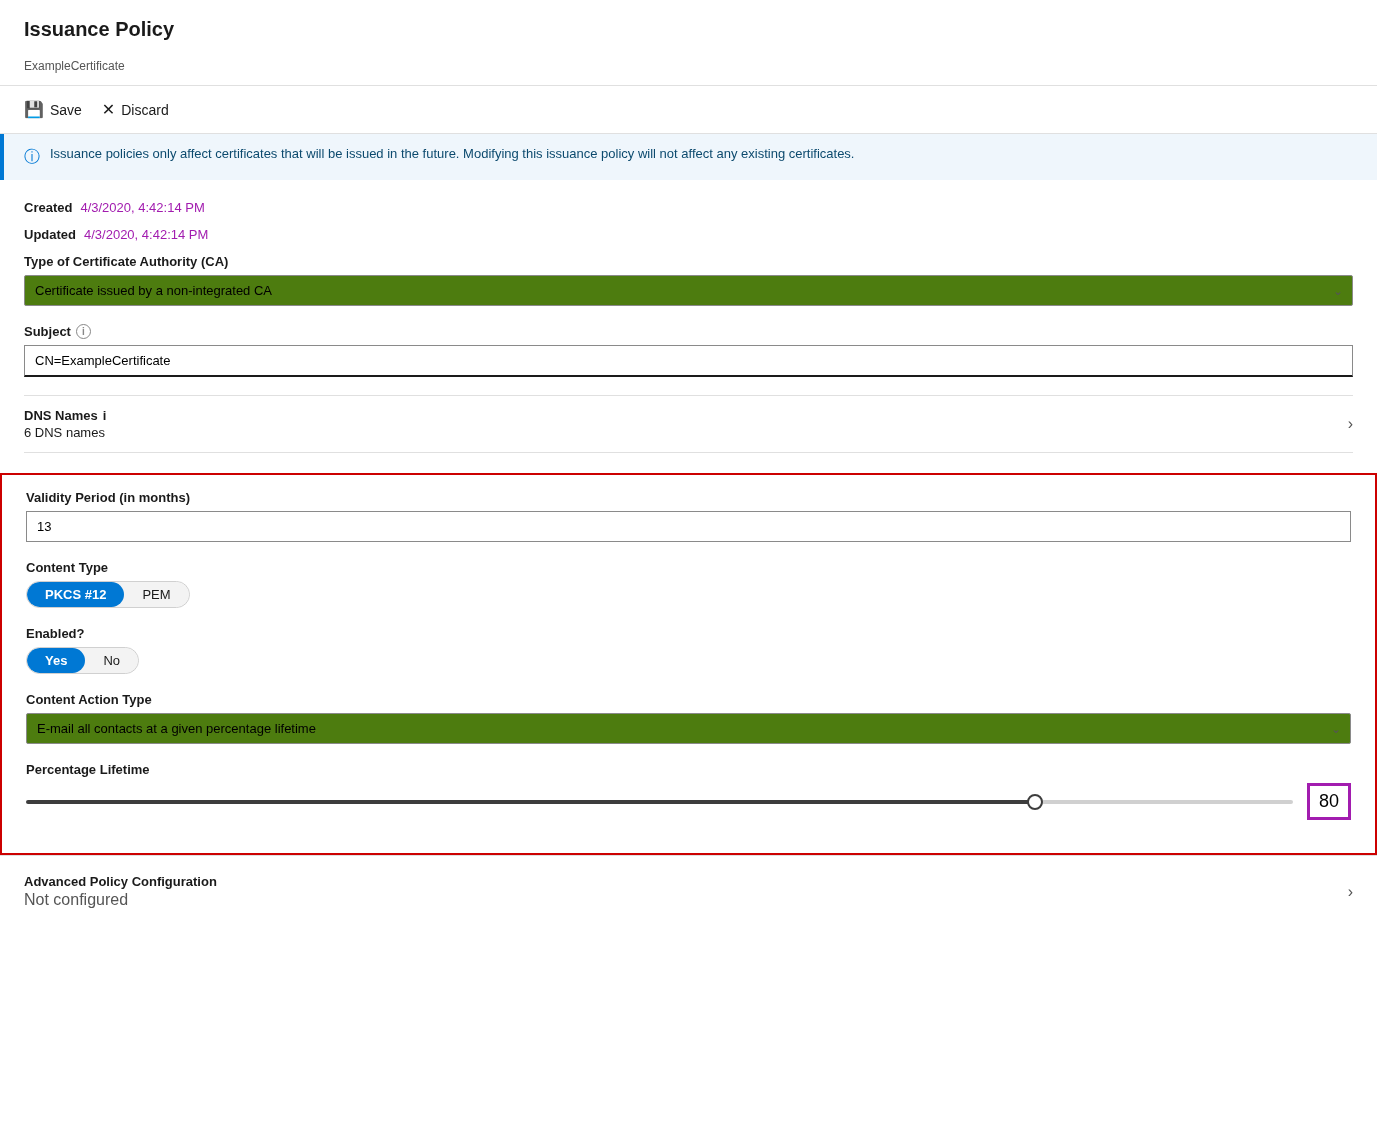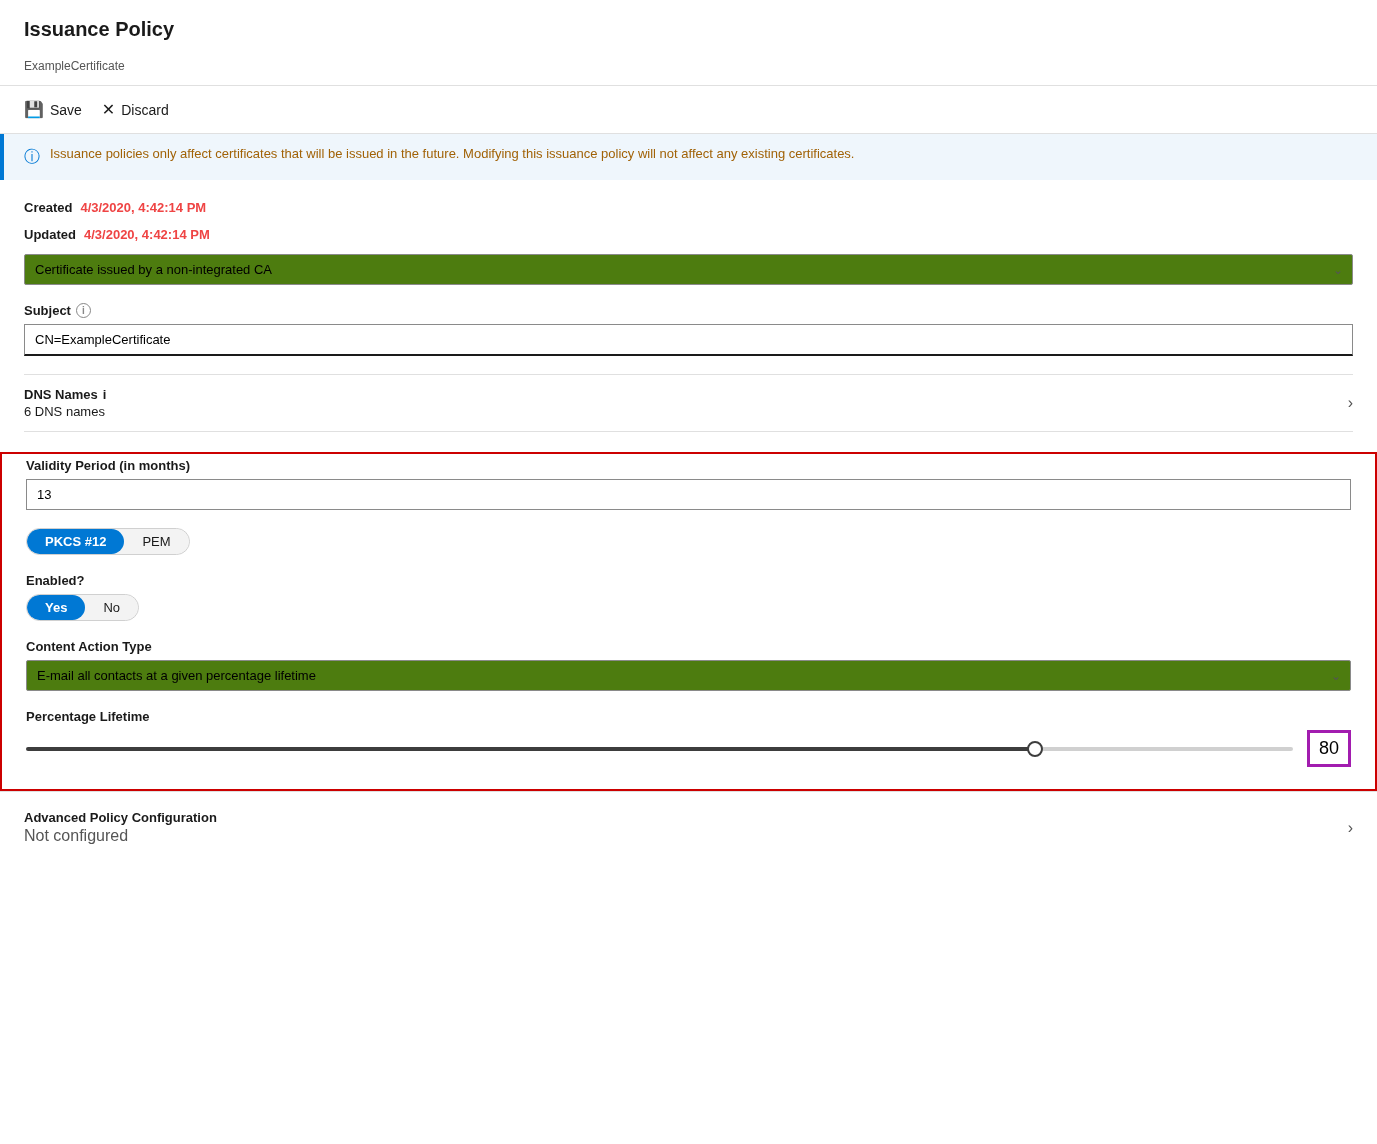--- a/index.html
+++ b/index.html
@@ -59,40 +59,39 @@
       margin: 0;
     }
     .info-icon {
       color: #0078d4;
       font-size: 16px;
       margin-top: 1px;
       flex-shrink: 0;
     }
     .info-text {
       font-size: 13px;
-      color: #a16207;
+      color: #0c4a6e;
     }
 
     .form-area {
       padding: 20px 24px;
     }
 
     .meta-row {
       display: flex;
       gap: 8px;
       margin-bottom: 12px;
       font-size: 13px;
     }
     .meta-label {
       font-weight: 600;
       color: #1a1a1a;
     }
     .meta-value {
-      color: #ef4444;
-      font-weight: bold;
+      color: #a21caf;
     }
 
     .field-group {
       margin-bottom: 18px;
     }
     .field-label {
       font-weight: 600;
       font-size: 13px;
       margin-bottom: 6px;
       display: flex;
@@ -168,21 +167,21 @@
     }
     .chevron-right {
       color: #555;
       font-size: 16px;
     }
 
     
     .highlighted-section {
       border: 2px solid #cc0000;
       margin: 0 0 0 0;
-      padding: 4px 24px;
+      padding: 15px 24px;
     }
 
     .validity-input {
       width: 100%;
       padding: 7px 10px;
       border: 1px solid #8a8a8a;
       font-size: 13px;
       outline: none;
     }
 
@@ -298,20 +297,23 @@
   <div class="meta-row">
     <span class="meta-label">Created</span>
     <span class="meta-value">4/3/2020, 4:42:14 PM</span>
   </div>
   <div class="meta-row">
     <span class="meta-label">Updated</span>
     <span class="meta-value">4/3/2020, 4:42:14 PM</span>
   </div>
 
   <div class="field-group">
+    <div class="field-label">
+      <span>Type of Certificate Authority (CA)</span>
+    </div>
     <div class="select-wrapper">
       <select>
         <option>Certificate issued by a non-integrated CA</option>
         <option>Certificate issued by an integrated CA</option>
       </select>
       <span class="chevron">⌄</span>
     </div>
   </div>
 
   <div class="field-group">
@@ -338,20 +340,23 @@
 <div class="highlighted-section">
 
   <div class="field-group">
     <div class="field-label">
       <span>Validity Period (in months)</span>
     </div>
     <input class="validity-input" type="text" value="13" style="">
   </div>
 
   <div class="field-group">
+    <div class="field-label">
+      <span>Content Type</span>
+    </div>
     <div class="toggle-group">
       <button class="toggle-option active">PKCS #12</button>
       <button class="toggle-option inactive">PEM</button>
     </div>
   </div>
 
   <div class="field-group">
     <div class="field-label">
       <span>Enabled?</span>
     </div>

